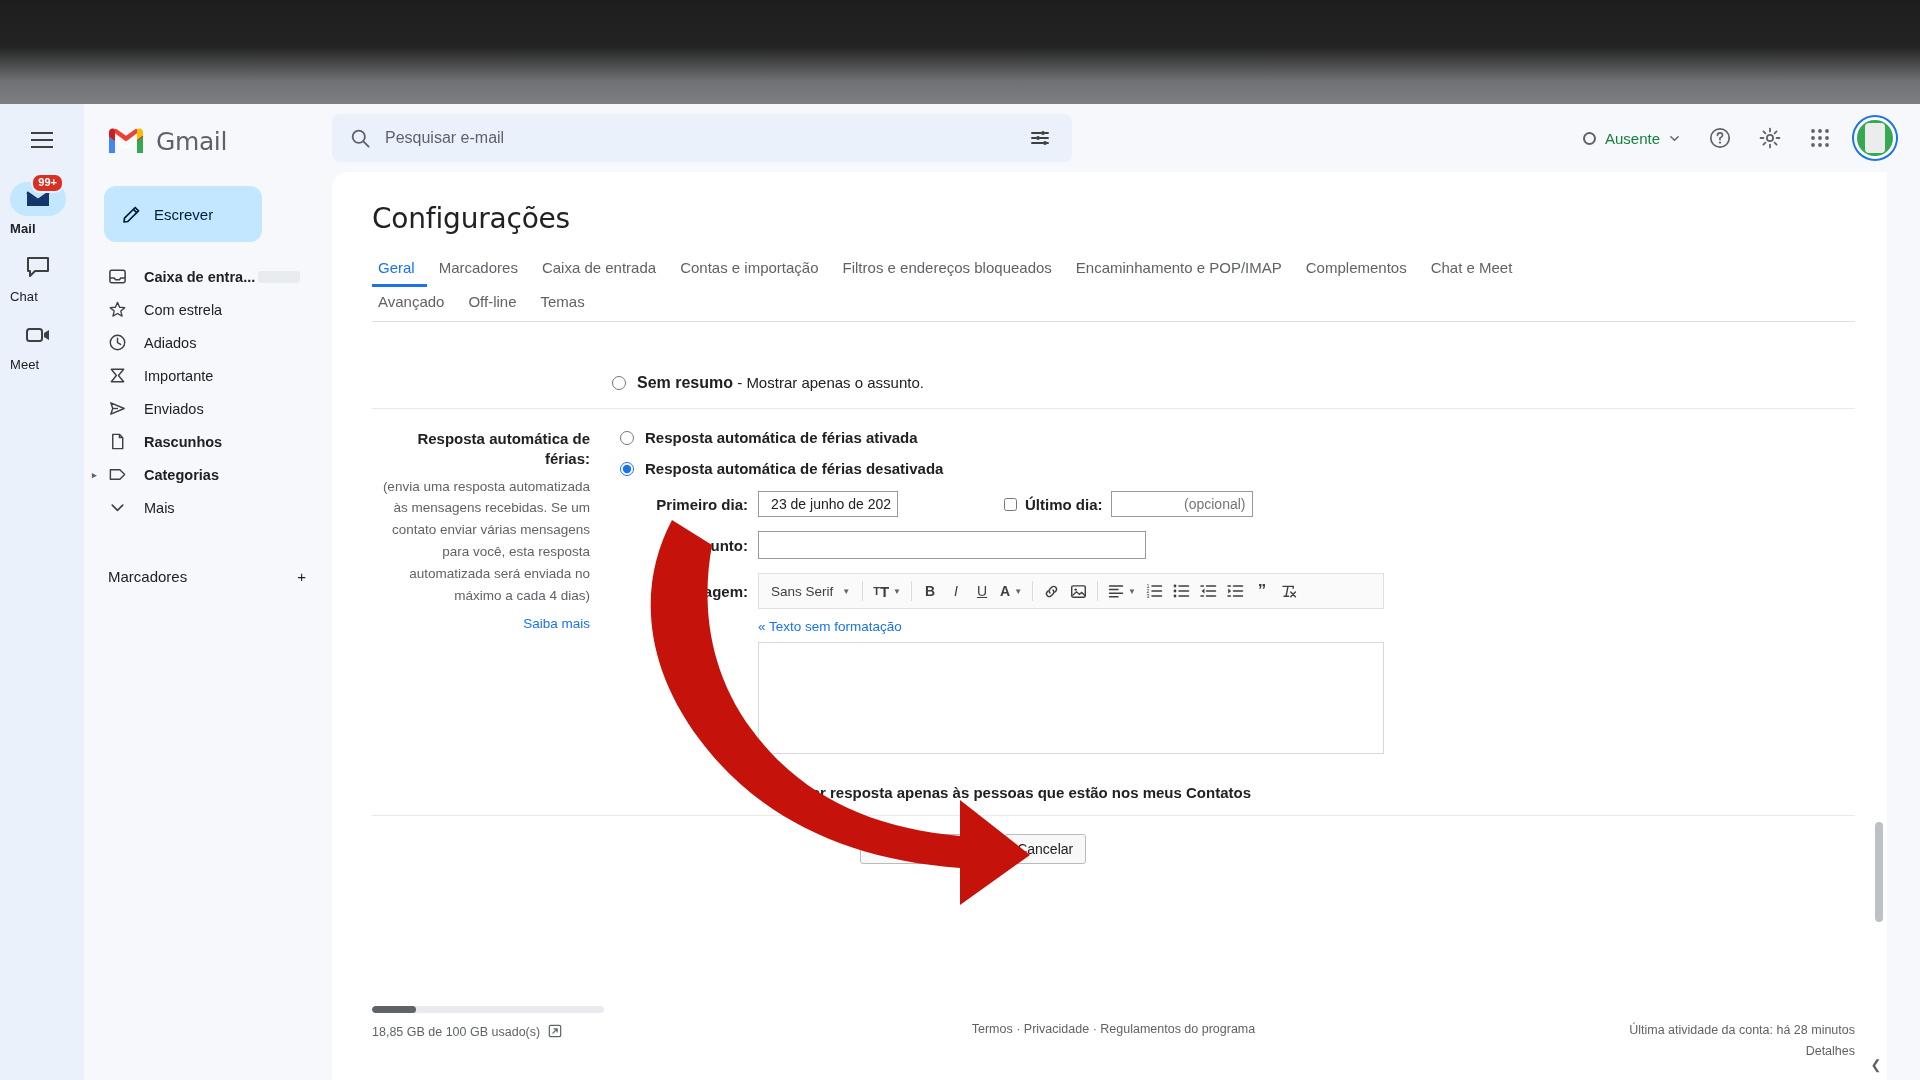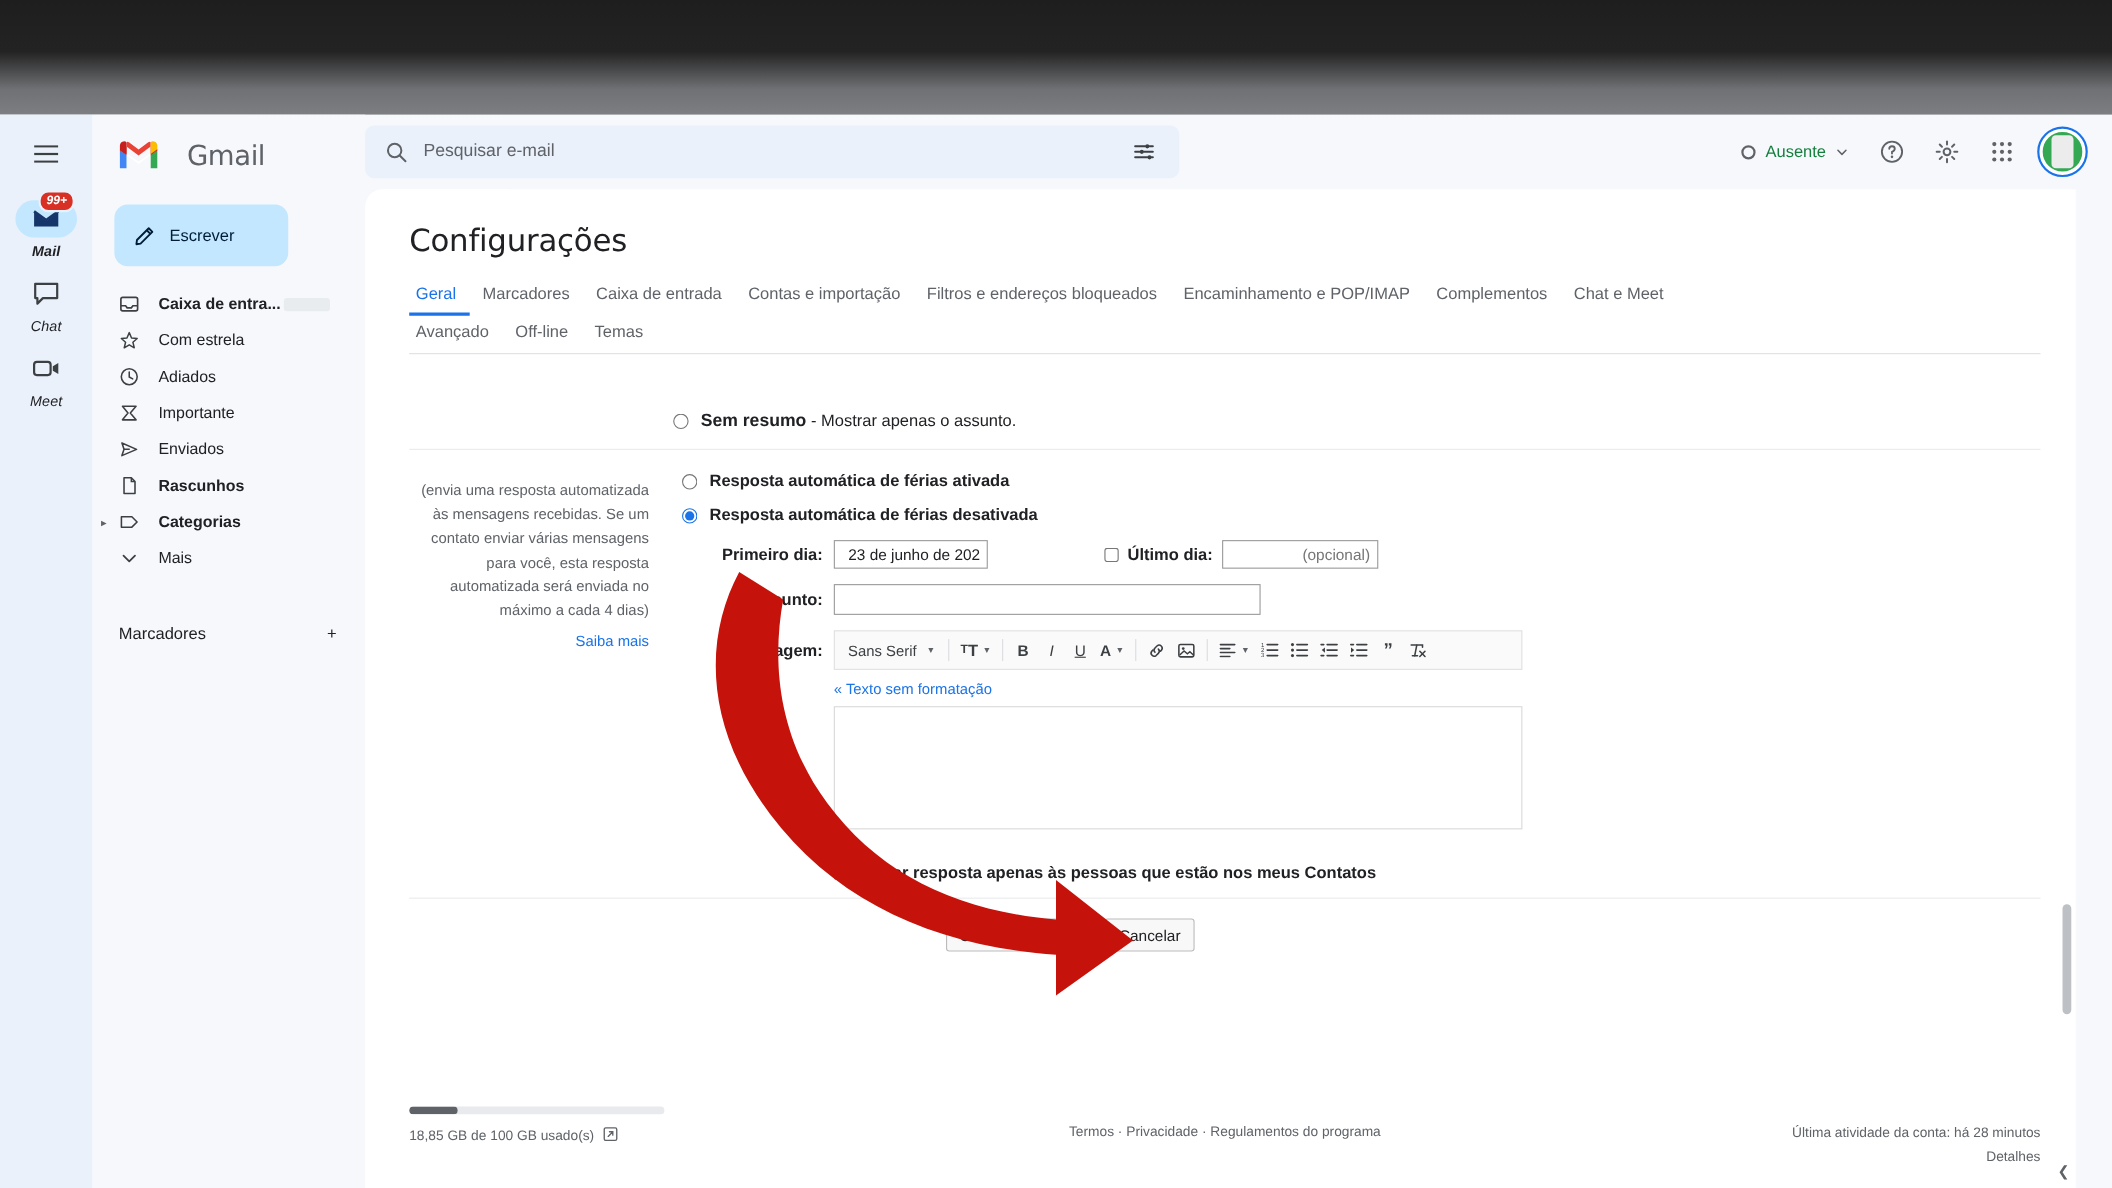--- a/index.html
+++ b/index.html
@@ -34,22 +34,22 @@
     display: flex; flex-direction: column; align-items: center;
     padding-top: 12px;
   }
   .rail-burger {
     width: 48px; height: 48px; border-radius: 50%;
     display: flex; align-items: center; justify-content: center;
     cursor: pointer; margin-bottom: 18px;
   }
   .rail-app {
     width: 64px; margin-bottom: 14px;
-    display: flex; flex-direction: column; align-items: center;
-    cursor: pointer; position: relative; font-style: italic;
+    display: flex; flex-direction: column; align-items: flex-start;
+    cursor: pointer; position: relative;
   }
   .rail-app .bubble {
     width: 56px; height: 34px; border-radius: 17px;
     display: flex; align-items: center; justify-content: center;
     position: relative;
   }
   .rail-app.active .bubble { background: #c2e7ff; }
   .rail-label {
     font-size: 13px; color: #202124; margin-top: 5px;
     letter-spacing: .1px;
@@ -64,21 +64,21 @@
   }
 
   
   #leftnav {
     position: absolute; left: 84px; top: 0;
     width: 248px; height: 976px;
     background: #f6f8fc;
     padding-top: 8px;
   }
   .brand {
-    display: flex; align-items: center; gap: 24px;
+    display: flex; align-items: center; gap: 10px;
     height: 58px; padding-left: 22px;
   }
   .brand-word {
     font-size: 25px; color: #5f6368; letter-spacing: -.4px;
     font-family: "DejaVu Sans", sans-serif;
   }
   .compose {
     margin: 16px 0 18px 20px;
     width: 158px; height: 56px; border-radius: 12px;
     background: #c2e7ff; border: none;
@@ -578,20 +578,21 @@
         <span style="margin-left:11px">
           <span class="lbl-strong">Sem resumo</span><span style="color:#202124;font-size:15px"> - Mostrar apenas o assunto.</span>
         </span>
       </div>
 
       <div class="divider"></div>
 
       <div class="section">
 
         <div class="section-left">
+          <div class="section-title">Resposta automática de férias:</div>
           <div class="section-desc">(envia uma resposta automatizada às mensagens recebidas. Se um contato enviar várias mensagens para você, esta resposta automatizada será enviada no máximo a cada 4 dias)</div>
           <div class="section-desc" style="margin-top:6px">
             <span class="link">Saiba mais</span>
           </div>
         </div>
 
         <div class="section-right">
 
           <div class="radio-line">
             <input type="radio" name="vac" style="">

